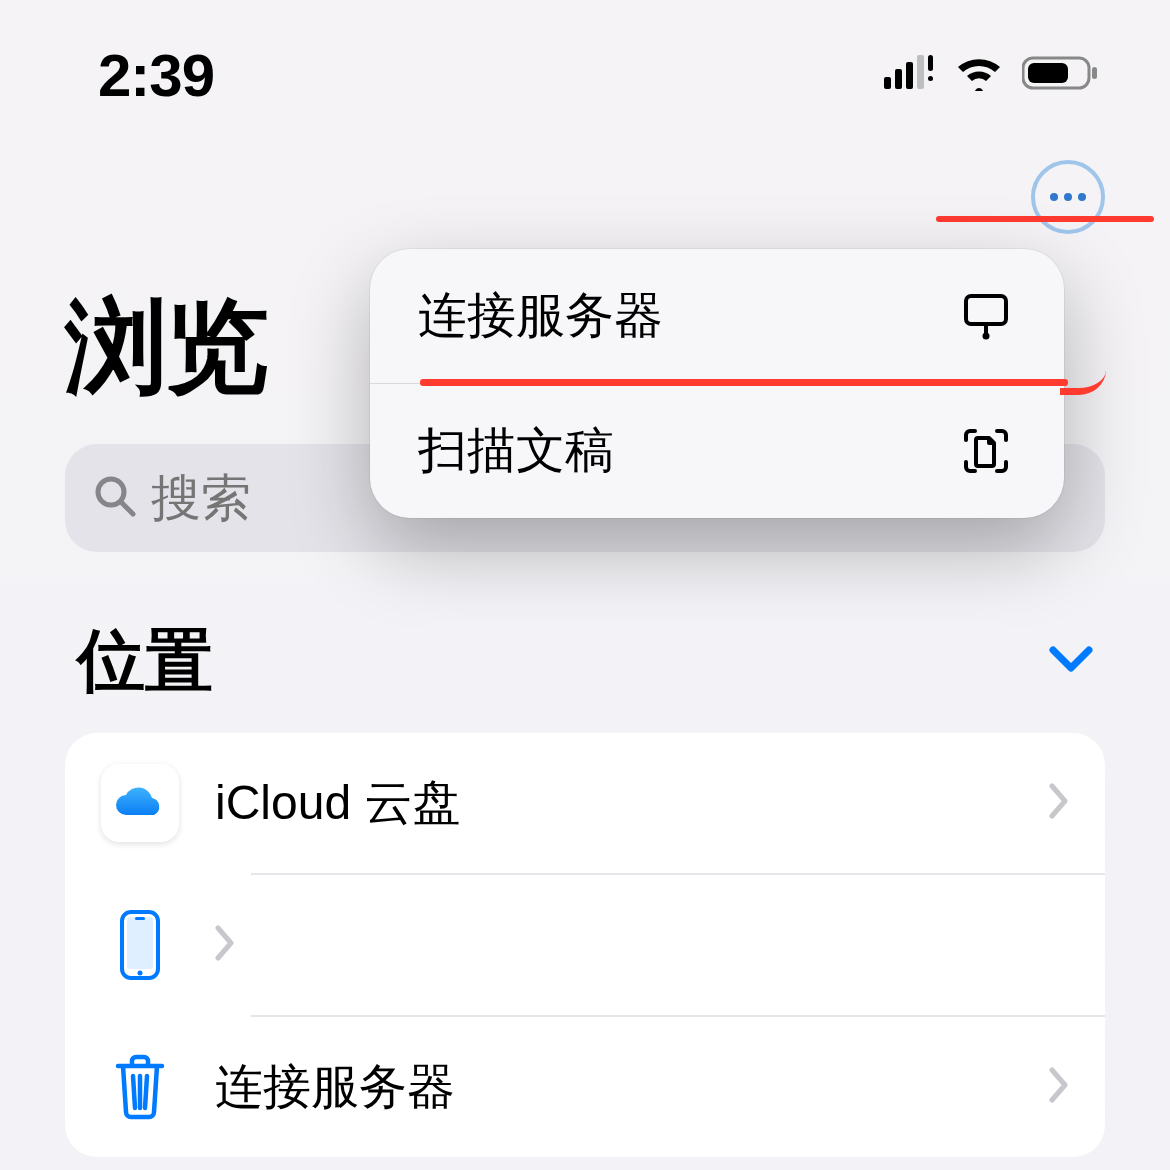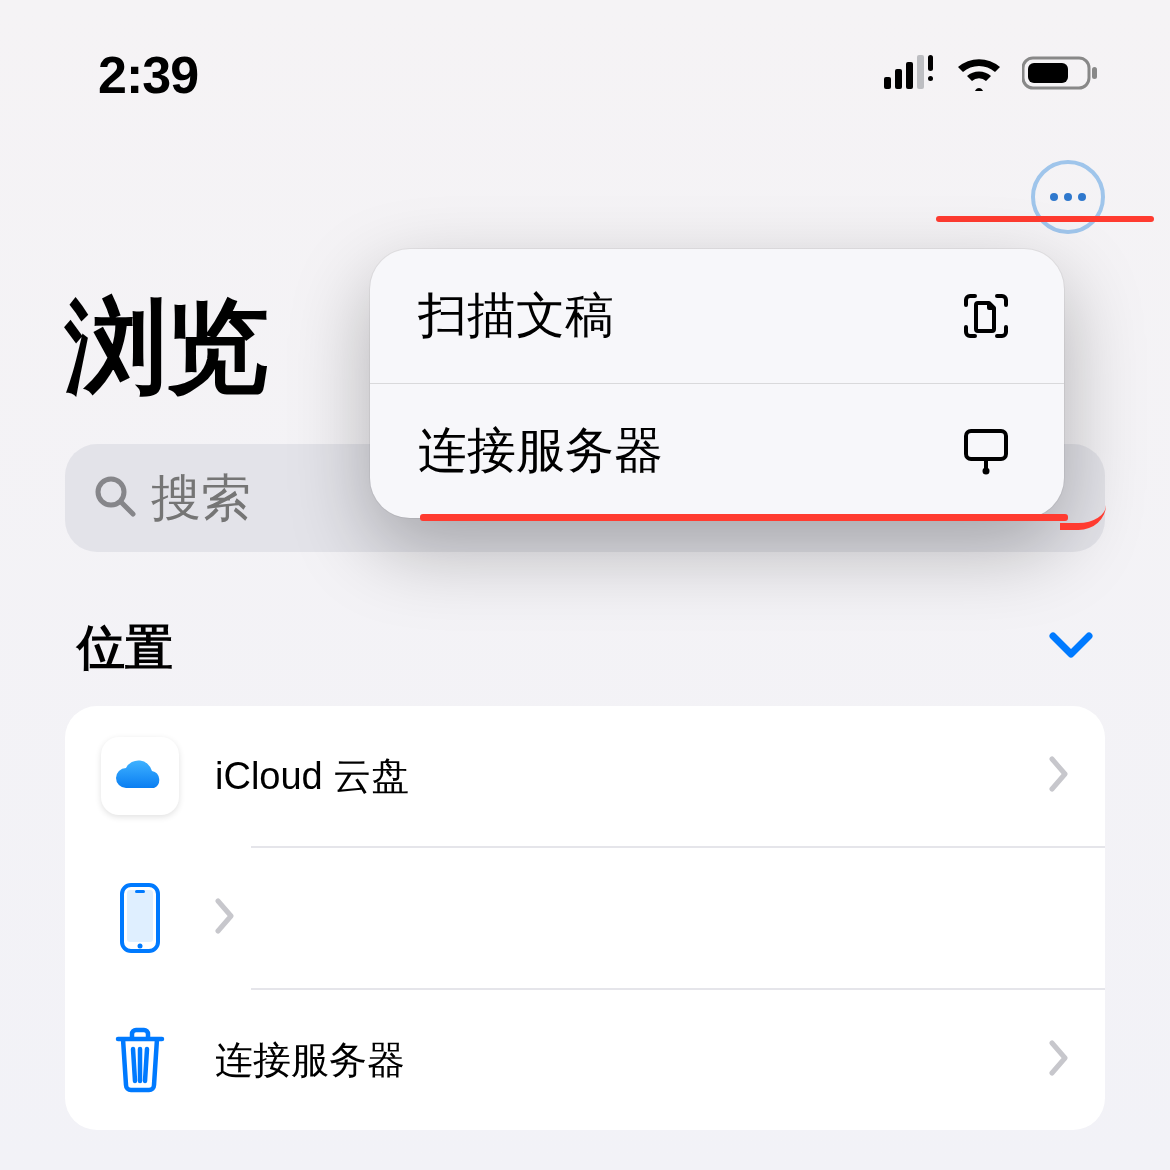--- a/index.html
+++ b/index.html
@@ -15,21 +15,21 @@
 
     
     .status-bar {
       display: flex;
       justify-content: space-between;
       align-items: center;
       padding: 40px 70px 0 98px;
       height: 110px;
     }
     .status-time {
-      font-size: 52px;
+      font-size: 60px;
       font-weight: 600;
       letter-spacing: -1px;
     }
     .status-right {
       display: flex;
       align-items: center;
       gap: 18px;
     }
 
     
@@ -139,21 +139,21 @@
 
     
     .section-header {
       margin: 64px 65px 0;
       display: flex;
       align-items: center;
       justify-content: space-between;
       padding: 0 12px;
     }
     .section-title {
-      font-size: 48px;
+      font-size: 68px;
       font-weight: 700;
     }
     .chev-down { color:#007aff; }
 
     .card {
       margin: 26px 65px 0;
       background: #ffffff;
       border-radius: 32px;
       overflow: hidden;
     }
@@ -172,21 +172,21 @@
       justify-content:center;
     }
     .row-icon-bg {
       width: 78px;
       height: 78px;
       background:#fff;
       border-radius:18px;
       box-shadow: 0 2px 6px rgba(0,0,0,0.12);
       display:flex;align-items:center;justify-content:center;
     }
-    .row-label { font-size: 38px; flex:1; }
+    .row-label { font-size: 48px; flex:1; }
     .row-chevron { color:#c7c7cc; }
     .row-sep{
       height:2px;
       background:#e5e5ea;
       margin-left:186px;
     }
   </style>
 </head>
 <body>
 
@@ -296,34 +296,34 @@
       </svg>
     </div>
     <div class="row-label">连接服务器</div>
     <span class="row-chevron"><svg width="20" height="36" viewBox="0 0 20 36">
           <path d="M3 3 L16 18 L3 33" stroke="#c7c7cc" stroke-width="5" fill="none" stroke-linecap="round" stroke-linejoin="round"></path>
         </svg></span>
   </div>
 </div>
 
 <div class="menu">
+  <div class="menu-item" style="position:relative;">
+    <span>连接服务器</span>
+    <span class="menu-icon-slot">
+      <svg width="52" height="52" viewBox="0 0 52 52" fill="none">
+        <rect x="6" y="6" width="40" height="28" rx="5" stroke="#000" stroke-width="4"></rect>
+        <line x1="26" y1="34" x2="26" y2="44" stroke="#000" stroke-width="4"></line>
+        <circle cx="26" cy="46" r="3.5" fill="#000"></circle>
+      </svg>
+    </span>
+    <div class="annot-red-2"></div>
+  </div>
   <div class="menu-item">
     <span>扫描文稿</span>
     <span class="menu-icon-slot">
       <svg width="50" height="50" viewBox="0 0 50 50" fill="none">
         <path d="M5 14V9a4 4 0 0 1 4-4h5M45 14V9a4 4 0 0 0-4-4h-5M5 36v5a4 4 0 0 0 4 4h5M45 36v5a4 4 0 0 1-4 4h-5" stroke="#000" stroke-width="4" stroke-linecap="round"></path>
         <path d="M17 12h11l5 5v21a2 2 0 0 1-2 2H17a2 2 0 0 1-2-2V14a2 2 0 0 1 2-2z" stroke="#000" stroke-width="4" stroke-linejoin="round"></path>
         <path d="M28 12v5h5" stroke="#000" stroke-width="4" stroke-linejoin="round"></path>
       </svg>
     </span>
   </div>
-  <div class="menu-item" style="position:relative;">
-    <span>连接服务器</span>
-    <span class="menu-icon-slot">
-      <svg width="52" height="52" viewBox="0 0 52 52" fill="none">
-        <rect x="6" y="6" width="40" height="28" rx="5" stroke="#000" stroke-width="4"></rect>
-        <line x1="26" y1="34" x2="26" y2="44" stroke="#000" stroke-width="4"></line>
-        <circle cx="26" cy="46" r="3.5" fill="#000"></circle>
-      </svg>
-    </span>
-    <div class="annot-red-2"></div>
-  </div>
 </div>
 
 </body></html>

